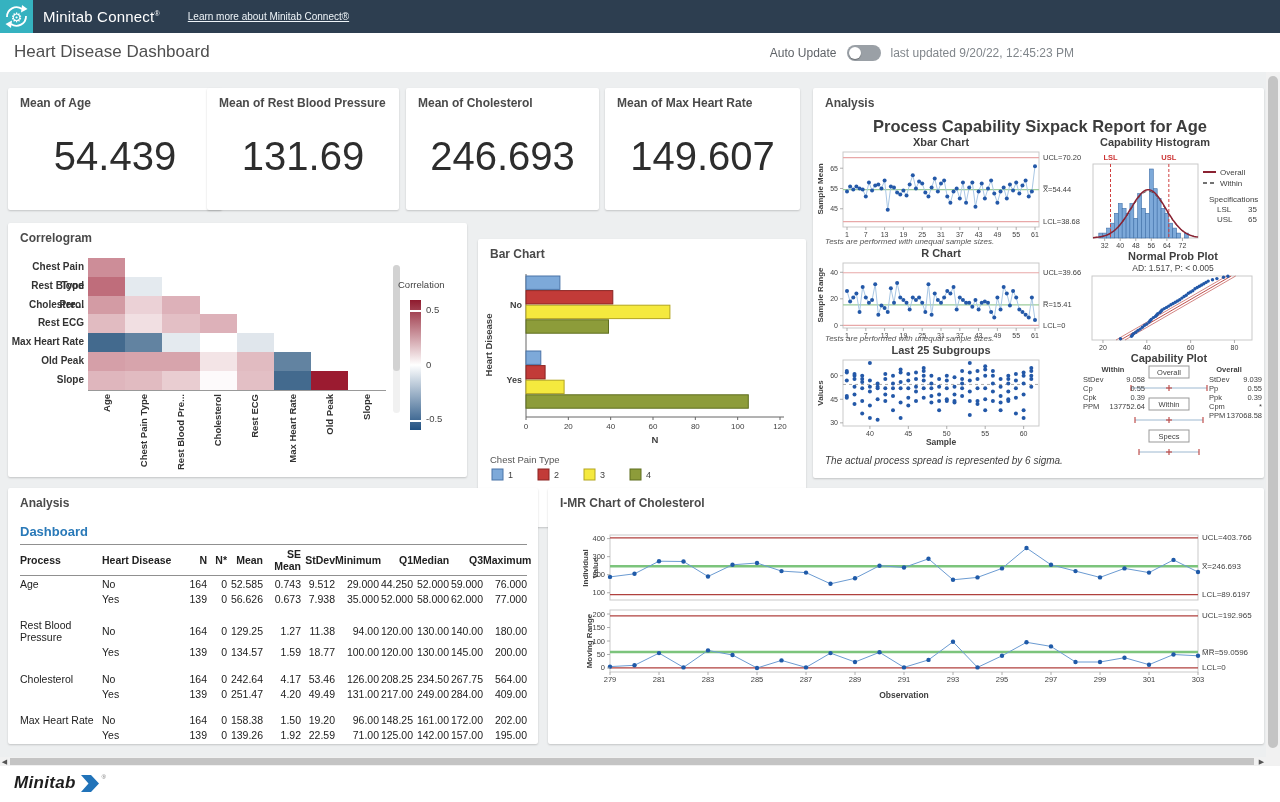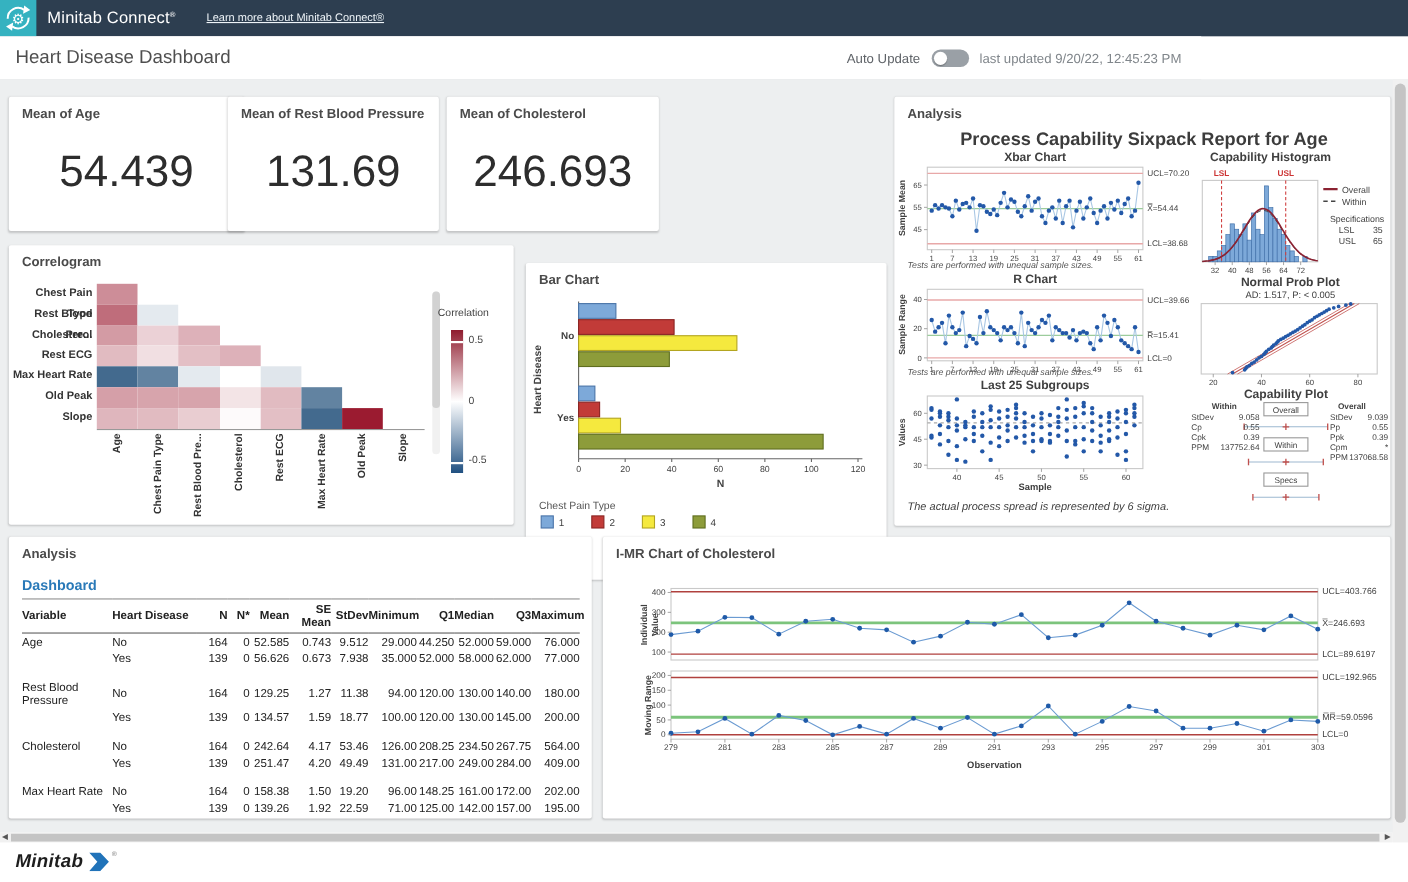--- a/index.html
+++ b/index.html
@@ -98,20 +98,24 @@
     <div class="ptitle">Mean of Age</div>
     <div class="val">54.439</div>
   </div>
   <div class="panel kpi" style="left:207px;top:88px;">
     <div class="ptitle">Mean of Rest Blood Pressure</div>
     <div class="val">131.69</div>
   </div>
   <div class="panel kpi" style="left:406px;top:88px;width:193px;">
     <div class="ptitle">Mean of Cholesterol</div>
     <div class="val">246.693</div>
+  </div>
+  <div class="panel kpi" style="left:605px;top:88px;width:195px;">
+    <div class="ptitle">Mean of Max Heart Rate</div>
+    <div class="val">149.607</div>
   </div>
 
   <div class="panel" style="left:813px;top:88px;width:451px;height:390px;">
     <div class="ptitle">Analysis</div>
     <div id="sixpack"><svg width="451" height="390">
           <text x="227" y="44" font-size="16.5" fill="#3c3c3c" text-anchor="middle" font-weight="bold">Process Capability Sixpack Report for Age</text>
           <text x="128" y="58" font-size="11" fill="#3f3f3f" text-anchor="middle" font-weight="bold">Xbar Chart</text>
           <text x="342" y="58" font-size="11" fill="#3f3f3f" text-anchor="middle" font-weight="bold">Capability Histogram</text>
           <rect x="30" y="64" width="196" height="75" fill="none" stroke="#c9c9c9"></rect>
           <line x1="30" y1="69.67567567567566" x2="226" y2="69.67567567567566" stroke="#e8a8a8" stroke-width="1.2" stroke-dasharray="0"></line>
@@ -739,21 +743,21 @@
             <col style="width: 38px;">
             <col style="width: 34px;">
             <col style="width: 44px;">
             <col style="width: 34px;">
             <col style="width: 36px;">
             <col style="width: 34px;">
             <col style="width: 44px;">
           </colgroup>
           <thead>
             <tr>
-              <th>Variable</th>
+              <th>Process</th>
               <th>Heart Disease</th>
               <th class="num">N</th>
               <th class="num">N*</th>
               <th class="num">Mean</th>
               <th class="num">SE Mean</th>
               <th class="num">StDev</th>
               <th class="num">Minimum</th>
               <th class="num">Q1</th>
               <th class="num">Median</th>
               <th class="num">Q3</th>

